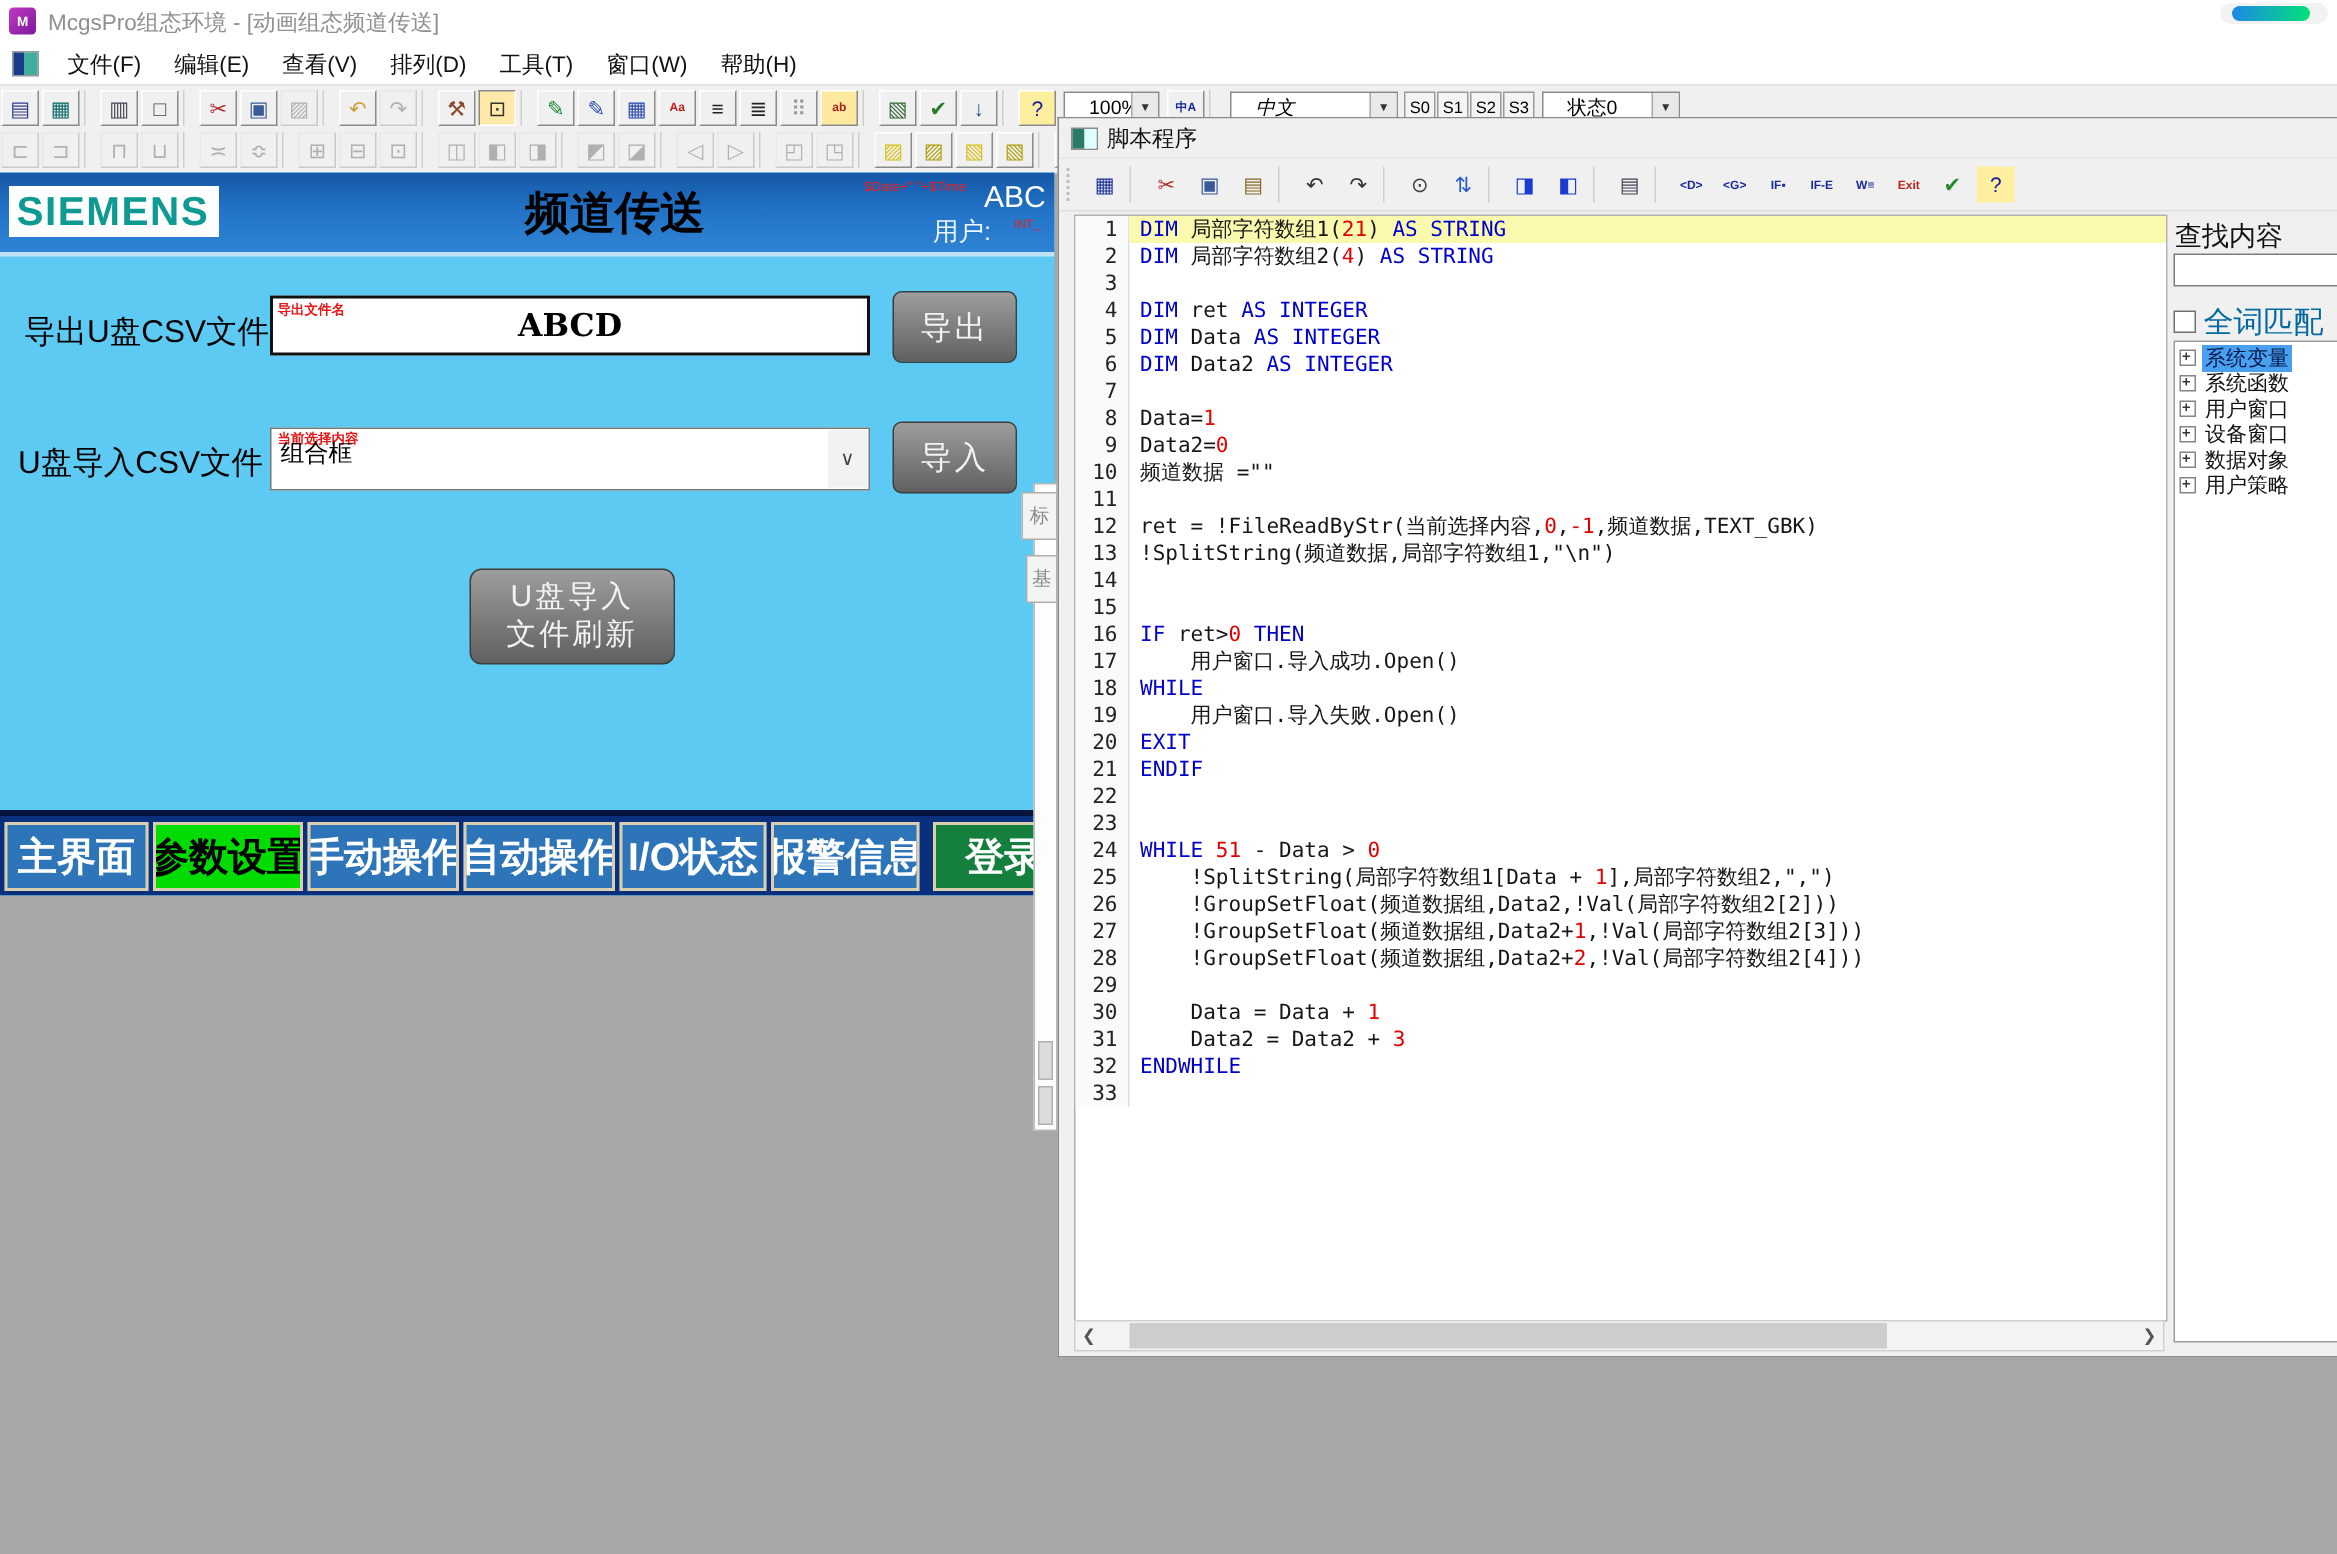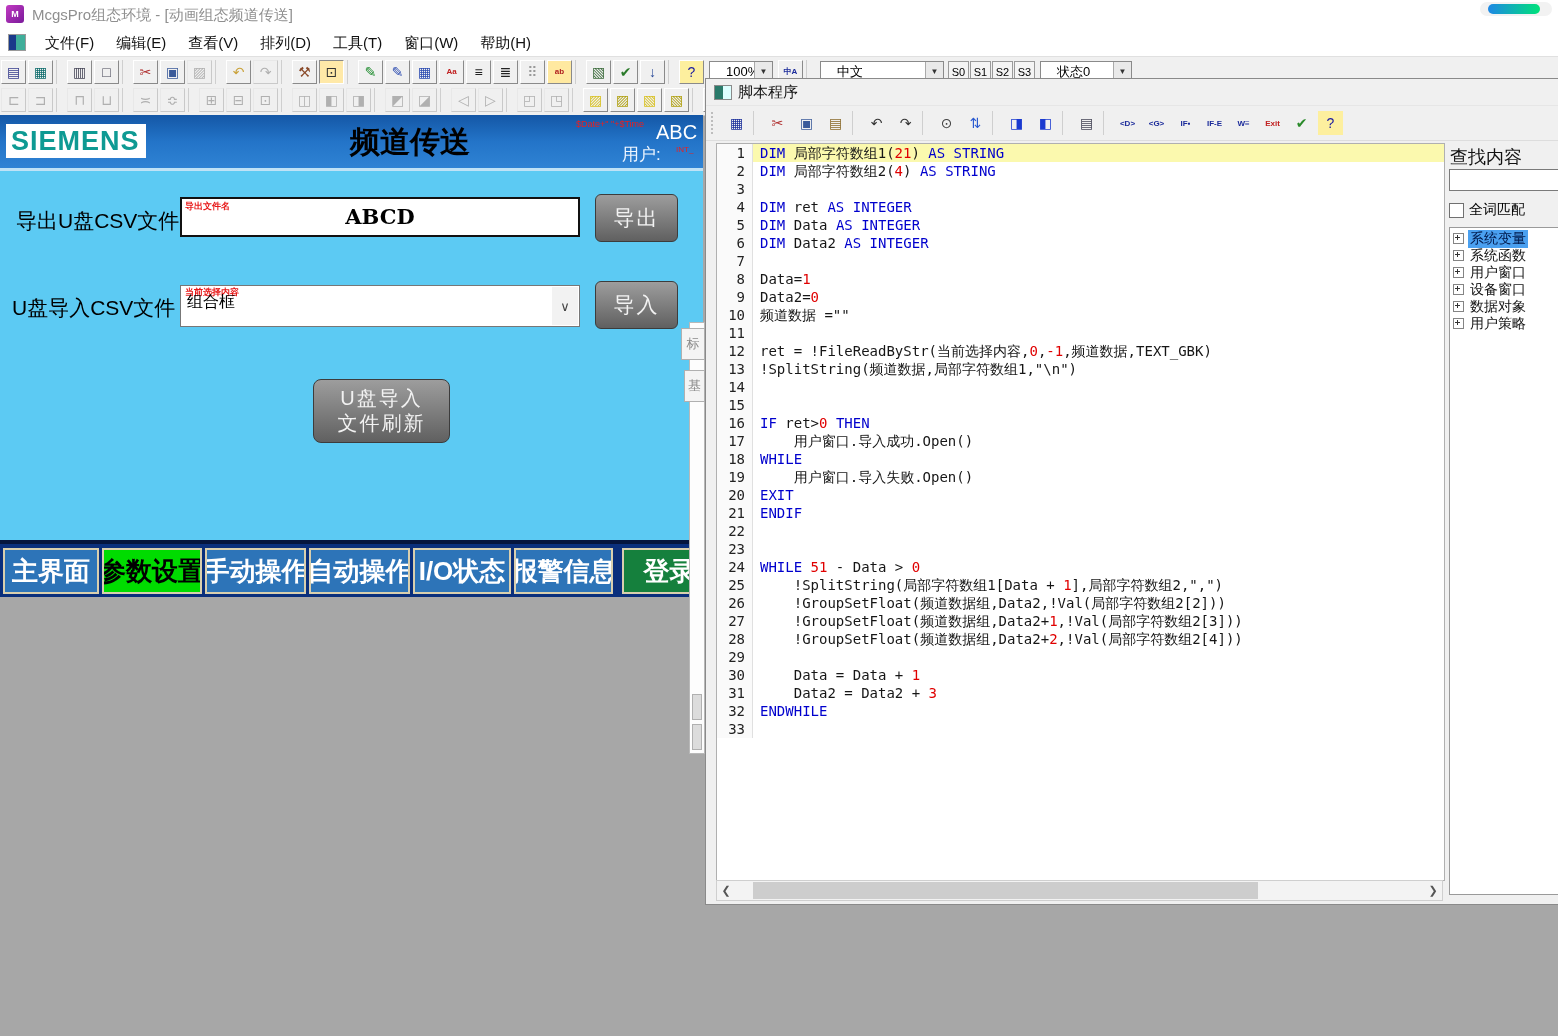--- a/index.html
+++ b/index.html
@@ -105,21 +105,21 @@
   #hscroll{position:absolute;left:10px;top:801px;width:727px;height:21px;background:#f3f3f3;border:1px solid #cfcfcf;box-sizing:border-box}
   #hscroll .arrow{position:absolute;top:0;width:18px;height:19px;display:flex;align-items:center;justify-content:center;font-size:11px;color:#555}
   #hscroll .thumb{position:absolute;left:36px;top:1px;width:505px;height:17px;background:#cdcdcd}
 
   
   #findpanel{position:absolute;left:740px;top:62px;width:112px;height:762px;background:#f0f0f0}
   #find-label{position:absolute;left:4px;top:4px;font-size:18px;color:#111}
   #find-input{position:absolute;left:3px;top:28px;width:118px;height:22px;background:#fff;border:1px solid #7a7a7a;box-sizing:border-box}
   #ww-row{position:absolute;left:3px;top:60px;display:flex;align-items:center}
   #ww-box{width:13px;height:13px;background:#fff;border:1px solid #707070;margin-right:5px}
-  #ww-label{font-size:14px;color:#000000}
+  #ww-label{font-size:20px;color:#0369a1}
   #tree{position:absolute;left:3px;top:86px;width:116px;height:668px;background:#fff;border:1px solid #9a9a9a;box-sizing:border-box;padding-top:2px}
   .titem{display:flex;align-items:center;height:17px;padding-left:3px;font-size:14px;color:#111;white-space:nowrap}
   .pbox{width:9px;height:9px;flex:0 0 9px;border:1px solid #848484;margin-right:4px;position:relative;background:#fff}
   .pbox:before{content:"";position:absolute;left:1px;top:3px;width:5px;height:1px;background:#333}
   .pbox:after{content:"";position:absolute;left:3px;top:1px;width:1px;height:5px;background:#333}
   .titem .tl{padding:0 2px}
   .titem.sel .tl{background:#4aa0f0;color:#00184a}
 </style>
 </head>
 <body>
@@ -176,21 +176,21 @@
     <div class="tbtn" style="color: rgb(42, 122, 42);">✔</div>
     <div class="tbtn" style="color: rgb(42, 74, 154);">↓</div>
     <div class="tsep"></div>
     <div class="tbtn" style="color: rgb(26, 26, 160); background: rgb(253, 239, 158);">?</div>
     <div class="combo" style="width: 64px; margin: 0px 4px;">
       <span class="cval">100%</span>
       <span class="cbtn">▼</span>
     </div>
     <div class="tbtn texty" style="color: rgb(26, 42, 154);">中A</div>
     <div class="tsep"></div>
-    <div class="combo" style="width: 124px; margin: 0px 4px;">
+    <div class="combo" style="width: 112px; margin: 0px 4px; font-style: italic;">
       <span class="cval">中文</span>
       <span class="cbtn">▼</span>
     </div>
     <div class="sbtn">S0</div>
     <div class="sbtn">S1</div>
     <div class="sbtn">S2</div>
     <div class="sbtn">S3</div>
     <div class="combo" style="width: 92px; margin: 0px 4px;">
       <span class="cval">状态0</span>
       <span class="cbtn">▼</span>

